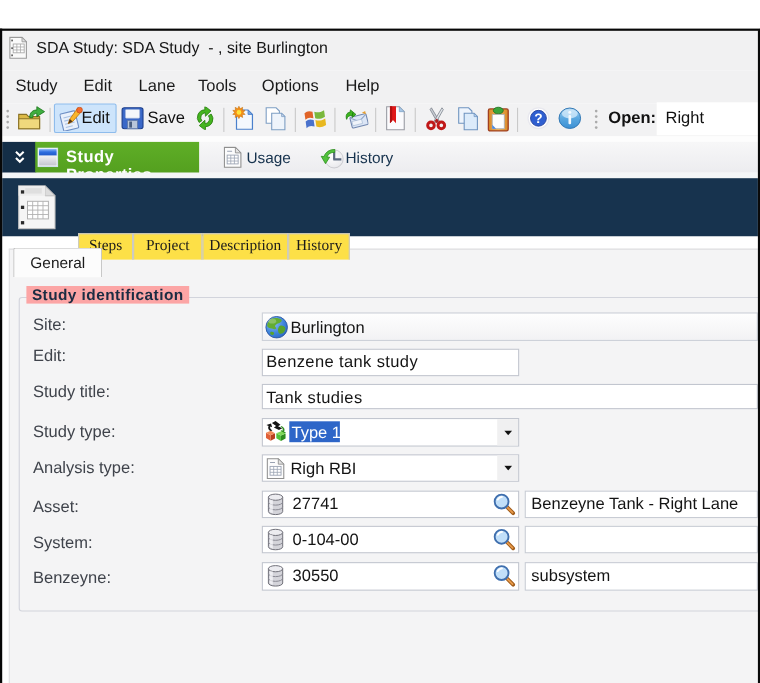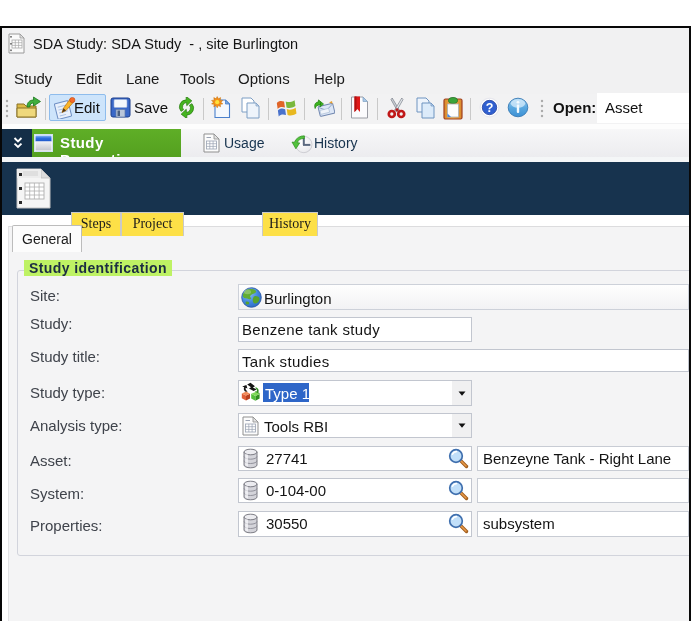--- a/index.html
+++ b/index.html
@@ -21,21 +21,21 @@
   .graytabtx{position:absolute;top:6px;font-weight:normal;font-size:14px;color:#17334e;}
   #gapband{left:2px;top:131px;width:687px;height:5px;background:#f4f6f7;}
   #navyband{left:2px;top:136px;width:687px;height:53px;background:#17334e;}
   #navytext{left:77px;top:15px;font-size:16px;letter-spacing:1.55px;color:#eef2f6;white-space:nowrap;}
   #pane{left:8px;top:200px;width:681px;height:417px;background:#f4f4f5;border-top:1px solid #dcdcde;border-left:1px solid #e3e3e5;box-sizing:border-box;}
   #tabsrow{left:2px;top:189px;width:687px;height:11px;background:#fff;}
   .tab{position:absolute;box-sizing:border-box;font-size:14px;color:#1b1b1b;text-align:center;}
   .tab.inactive{top:186px;height:24px;background:#fde047;border:1px solid #c9c9c9;border-bottom:none;padding-top:3px;font-family:Liberation Serif, serif;}
   .tab.active{top:199px;height:27px;background:#fcfcfc;border:1px solid #bcbcbc;border-bottom:none;border-radius:2px 2px 0 0;padding-top:5px;z-index:5;}
   #groupbox{left:17px;top:244px;width:700px;height:284px;border:1px solid #d2d4dc;border-radius:3px;}
-  #grouplabel{left:24px;top:234px;background:#bef264;padding:0 5px;font-size:14px;font-weight:bold;letter-spacing:0.4px;color:#1b2c42;}
+  #grouplabel{left:24px;top:234px;background:#fca5a5;padding:0 5px;font-size:14px;font-weight:bold;letter-spacing:0.4px;color:#1b2c42;}
   .flabel{position:absolute;left:30px;font-size:15px;color:#3f434b;}
   .field{position:absolute;box-sizing:border-box;background:#fff;border:1px solid #c2c6cf;}
   .ftext{position:absolute;font-size:15px;color:#141414;white-space:nowrap;}
 </style>
 </head>
 <body>
 <div id="win">
   <div class="abs" id="titlebar"></div>
   <svg class="abs" style="left:8px;top:7px" width="17" height="21" viewBox="0 0 17 21">
     <path d="M1 1 L12 1 L16 5 L16 20 L1 20 Z" fill="#fafafa" stroke="#9a9a9a"></path>
@@ -181,21 +181,21 @@
       <ellipse cx="11" cy="5.2" rx="1.4" ry="1.3" fill="#f4fafe"></ellipse>
     </svg>
     <svg class="abs" style="left:538px;top:5px" width="4" height="20">
         <circle cx="2" cy="2" r="1.2" fill="#aaa"></circle>
         <circle cx="2" cy="7" r="1.2" fill="#aaa"></circle>
         <circle cx="2" cy="12" r="1.2" fill="#aaa"></circle>
         <circle cx="2" cy="17" r="1.2" fill="#aaa"></circle>
       </svg>
     <span class="abs" style="left:551px;top:5px;font-size:15px;font-weight:600;color:#111">Open:</span>
     <div class="abs" style="left:595px;top:-1px;width:92px;height:30px;background:#fff;"></div>
-    <span class="abs" style="left:603px;top:5px;font-size:15px;color:#111">Asset</span>
+    <span class="abs" style="left:603px;top:5px;font-size:15px;color:#111">Right</span>
   </div>
   <div class="abs" id="tbwhite"></div>
   <div class="abs" id="tabstrip">
     <div class="abs" id="chevbtn">
       <svg class="abs" style="left:8px;top:6px" width="16" height="16" viewBox="0 0 16 16">
         <path d="M4.5 3 L8 6.4 L11.5 3" fill="none" stroke="#fff" stroke-width="1.9"></path>
         <path d="M4.5 8.6 L8 12 L11.5 8.6" fill="none" stroke="#fff" stroke-width="1.9"></path>
       </svg>
     </div>
     <div class="abs" id="greentab">
@@ -255,35 +255,36 @@
       <line x1="13.7" y1="15" x2="13.7" y2="31" stroke="#b0b0b0" stroke-width="0.8"></line>
       <line x1="18.4" y1="15" x2="18.4" y2="31" stroke="#b0b0b0" stroke-width="0.8"></line>
       <line x1="23.1" y1="15" x2="23.1" y2="31" stroke="#b0b0b0" stroke-width="0.8"></line>
       <rect x="3" y="5" width="3" height="3" fill="#2a2a2a"></rect>
       <rect x="3" y="19" width="3" height="3" fill="#2a2a2a"></rect>
       <rect x="3" y="33" width="3" height="3" fill="#2a2a2a"></rect>
     </svg>
   </div>
   <div class="abs" id="tabsrow"></div>
   <div class="abs" id="pane"></div>
-  <div class="abs tab active" style="left:12px;width:70px;">General</div>
+  <div class="abs tab active" style="left:12px;width:81px;">General</div>
   <div class="abs tab inactive" style="left:71px;width:50px;">Steps</div>
   <div class="abs tab inactive" style="left:121px;width:63px;">Project</div>
+  <div class="abs tab inactive" style="left:184px;width:78px;">Description</div>
   <div class="abs tab inactive" style="left:262px;width:56px;">History</div>
   <div class="abs" id="groupbox"></div>
   <div class="abs" id="grouplabel">Study identification</div>
 
   <span class="flabel" style="top:261px">Site:</span>
-  <span class="flabel" style="top:289px">Study:</span>
+  <span class="flabel" style="top:289px">Edit:</span>
   <span class="flabel" style="top:322px">Study title:</span>
   <span class="flabel" style="top:358px">Study type:</span>
   <span class="flabel" style="top:391px">Analysis type:</span>
   <span class="flabel" style="top:426px">Asset:</span>
   <span class="flabel" style="top:459px">System:</span>
-  <span class="flabel" style="top:491px">Properties:</span>
+  <span class="flabel" style="top:491px">Benzeyne:</span>
 
   <div class="field" style="left:238px;top:258px;width:451px;height:26px;background:linear-gradient(#fefefe,#f2f2f4);border-color:#cdd1d9;"></div>
   <svg class="abs" style="left:241px;top:261px" width="21" height="21" viewBox="0 0 21 21">
     <defs>
         <radialGradient id="gl" cx="0.35" cy="0.3" r="0.95">
           <stop offset="0" stop-color="#8fc0f2"></stop>
           <stop offset="0.5" stop-color="#3f85dc"></stop>
           <stop offset="1" stop-color="#2358b4"></stop>
         </radialGradient>
       </defs>
@@ -328,21 +329,21 @@
   <svg class="abs" style="left:242px;top:390px" width="17" height="20" viewBox="0 0 17 20">
     <path d="M1 1 L11 1 L16 6 L16 19 L1 19 Z" fill="#fcfcfc" stroke="#8f8f8f"></path>
     <path d="M11 1 L11 6 L16 6 Z" fill="#e2e2e2" stroke="#8f8f8f" stroke-width="0.8"></path>
     <rect x="3.5" y="8" width="10" height="8" fill="#fff" stroke="#9aa2b2" stroke-width="0.8"></rect>
     <line x1="3.5" y1="10.7" x2="13.5" y2="10.7" stroke="#9aa2b2" stroke-width="0.7"></line>
     <line x1="3.5" y1="13.4" x2="13.5" y2="13.4" stroke="#9aa2b2" stroke-width="0.7"></line>
     <line x1="6.8" y1="8" x2="6.8" y2="16" stroke="#9aa2b2" stroke-width="0.7"></line>
     <line x1="10.1" y1="8" x2="10.1" y2="16" stroke="#9aa2b2" stroke-width="0.7"></line>
     <line x1="3.5" y1="4.5" x2="8" y2="4.5" stroke="#9aa2b2" stroke-width="1"></line>
   </svg>
-  <div class="ftext" style="left:264px;top:392px">Tools RBI</div>
+  <div class="ftext" style="left:264px;top:392px">Righ RBI</div>
 
   <div class="field" style="left:238px;top:420px;width:234px;height:25px;"></div>
   <svg class="abs" style="left:242px;top:422px" width="17" height="21" viewBox="0 0 17 21">
     <path d="M2 4 L2 17 A 6.5 2.8 0 0 0 15 17 L15 4 Z" fill="#d4d4da" stroke="#6f6f78" stroke-width="0.9"></path>
     <ellipse cx="8.5" cy="4" rx="6.5" ry="2.8" fill="#ececf0" stroke="#6f6f78" stroke-width="0.9"></ellipse>
     <path d="M2 8.4 A 6.5 2.8 0 0 0 15 8.4" fill="none" stroke="#8a8a94" stroke-width="0.9"></path>
     <path d="M2 12.7 A 6.5 2.8 0 0 0 15 12.7" fill="none" stroke="#8a8a94" stroke-width="0.9"></path>
     <path d="M3.2 6 L3.2 16.8 A 5.5 2.2 0 0 0 6 18.6 L6 6.5 Z" fill="#fafafc" opacity="0.7"></path>
   </svg>
   <svg class="abs" style="left:448px;top:422px" width="21" height="21" viewBox="0 0 21 21">

